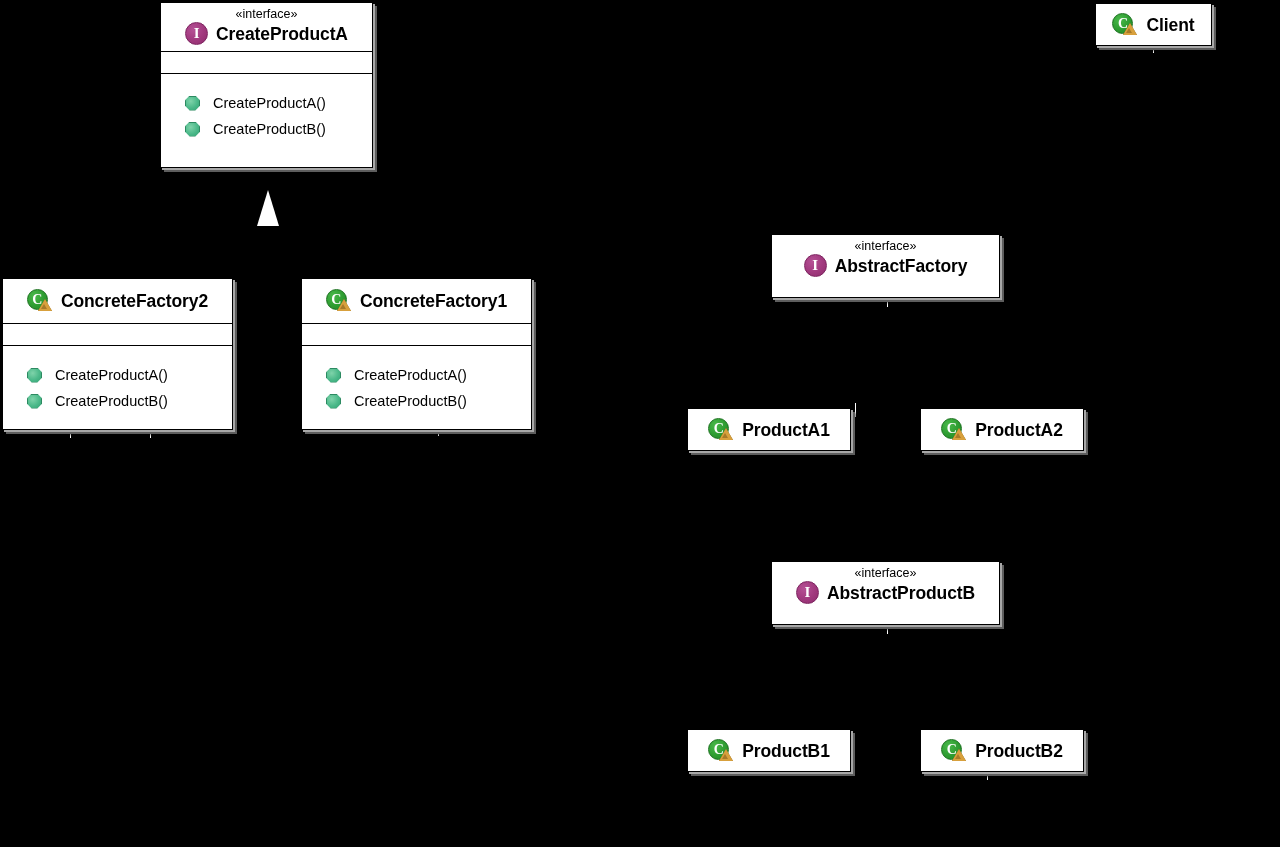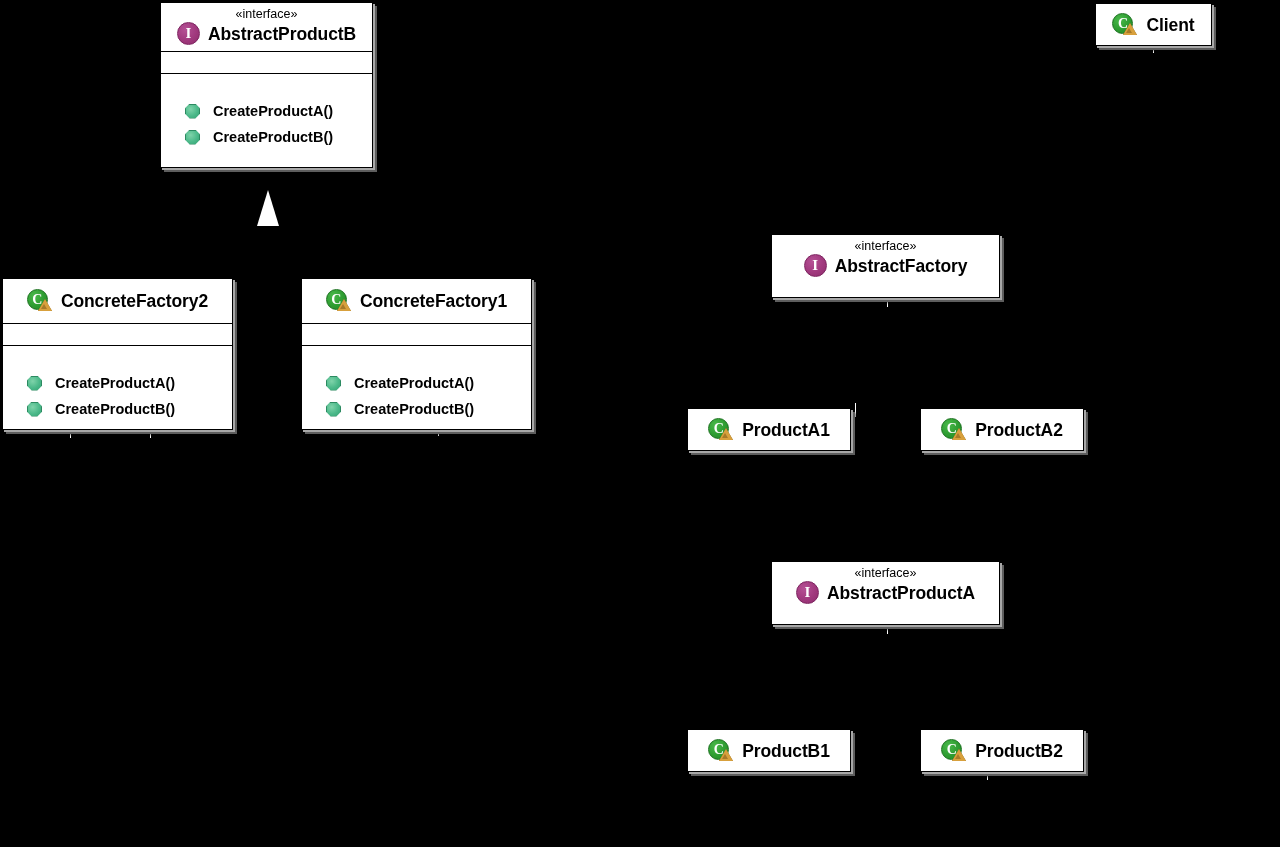--- a/index.html
+++ b/index.html
@@ -72,22 +72,21 @@
     letter-spacing: -0.1px;
   }
 
   
   .attrs {
     height: 22px;
   }
 
   
   .ops {
-    padding: 24px 0 10px 0;
-    font-weight: bold;
+    padding: 16px 0 10px 0;
   }
   .op-row {
     display: flex;
     align-items: center;
     height: 26px;
     padding-left: 24px;
     gap: 13px;
   }
   .op-label {
     font-size: 14.5px;
@@ -213,21 +212,21 @@
   <div class="stub" style="left:1153px; top:48px; height:5px;"></div>
 
   <div class="uml-box" style="left:160px; top:2px; width:213px; height:166px;">
     <div class="compartment hdr">
       <div class="stereotype">«interface»</div>
       <div class="title-row">
         <span class="icon-iface">
           <span class="disc"></span>
           <span class="glyph">I</span>
         </span>
-        <span class="cls-name">AbstractProductB</span>
+        <span class="cls-name">CreateProductA</span>
       </div>
     </div>
     <div class="compartment attrs"></div>
     <div class="compartment ops">
       <div class="op-row">
         <span class="icon-method">
             <span class="oct"></span>
           </span>
         <span class="op-label">CreateProductA()</span>
       </div>
@@ -326,21 +325,21 @@
   </div>
 
   <div class="uml-box" style="left:771px; top:561px; width:229px; height:64px;">
     <div class="compartment hdr">
       <div class="stereotype">«interface»</div>
       <div class="title-row">
         <span class="icon-iface">
           <span class="disc"></span>
           <span class="glyph">I</span>
         </span>
-        <span class="cls-name">AbstractProductA</span>
+        <span class="cls-name">AbstractProductB</span>
       </div>
     </div>
   </div>
 
   <div class="uml-box" style="left:687px; top:408px; width:164px; height:43px;">
     <div class="compartment hdr simple">
       <div class="title-row">
         <span class="icon-class">
           <span class="disc"></span>
           <span class="glyph">C</span>

